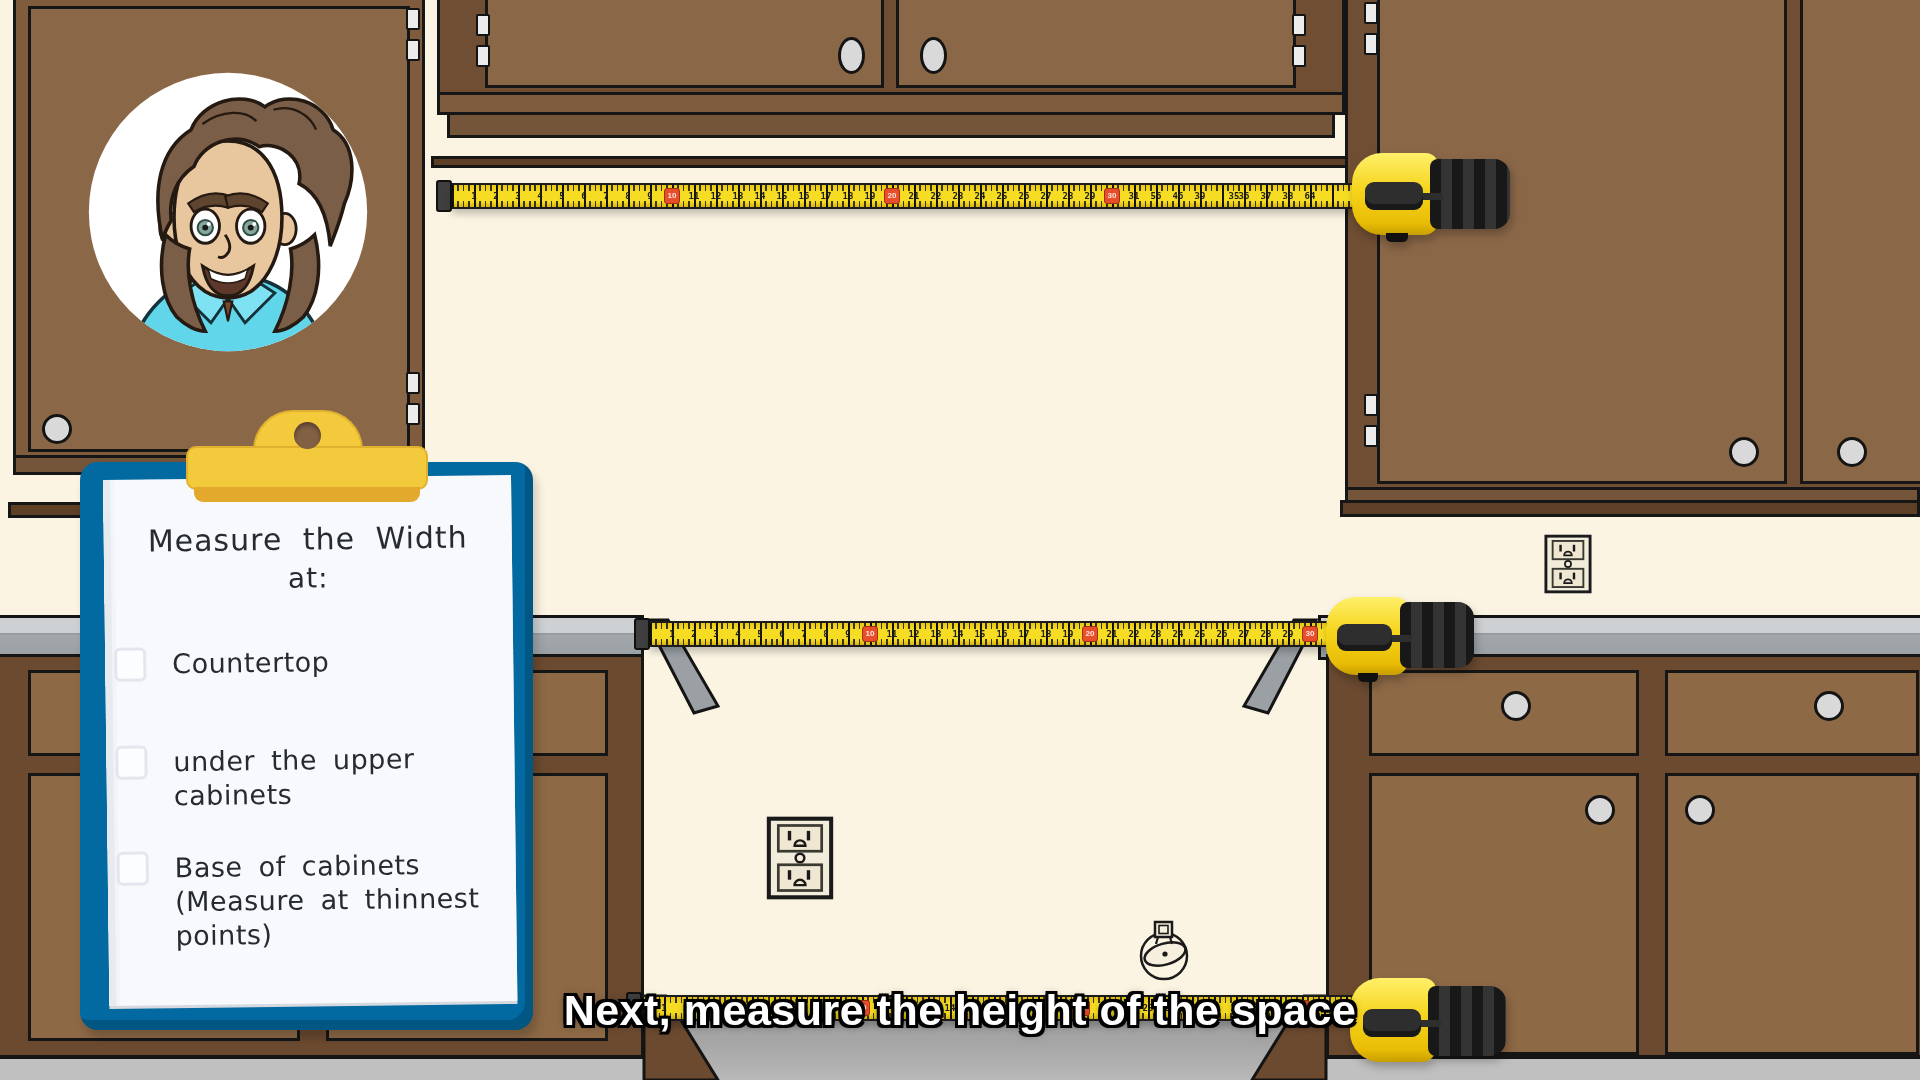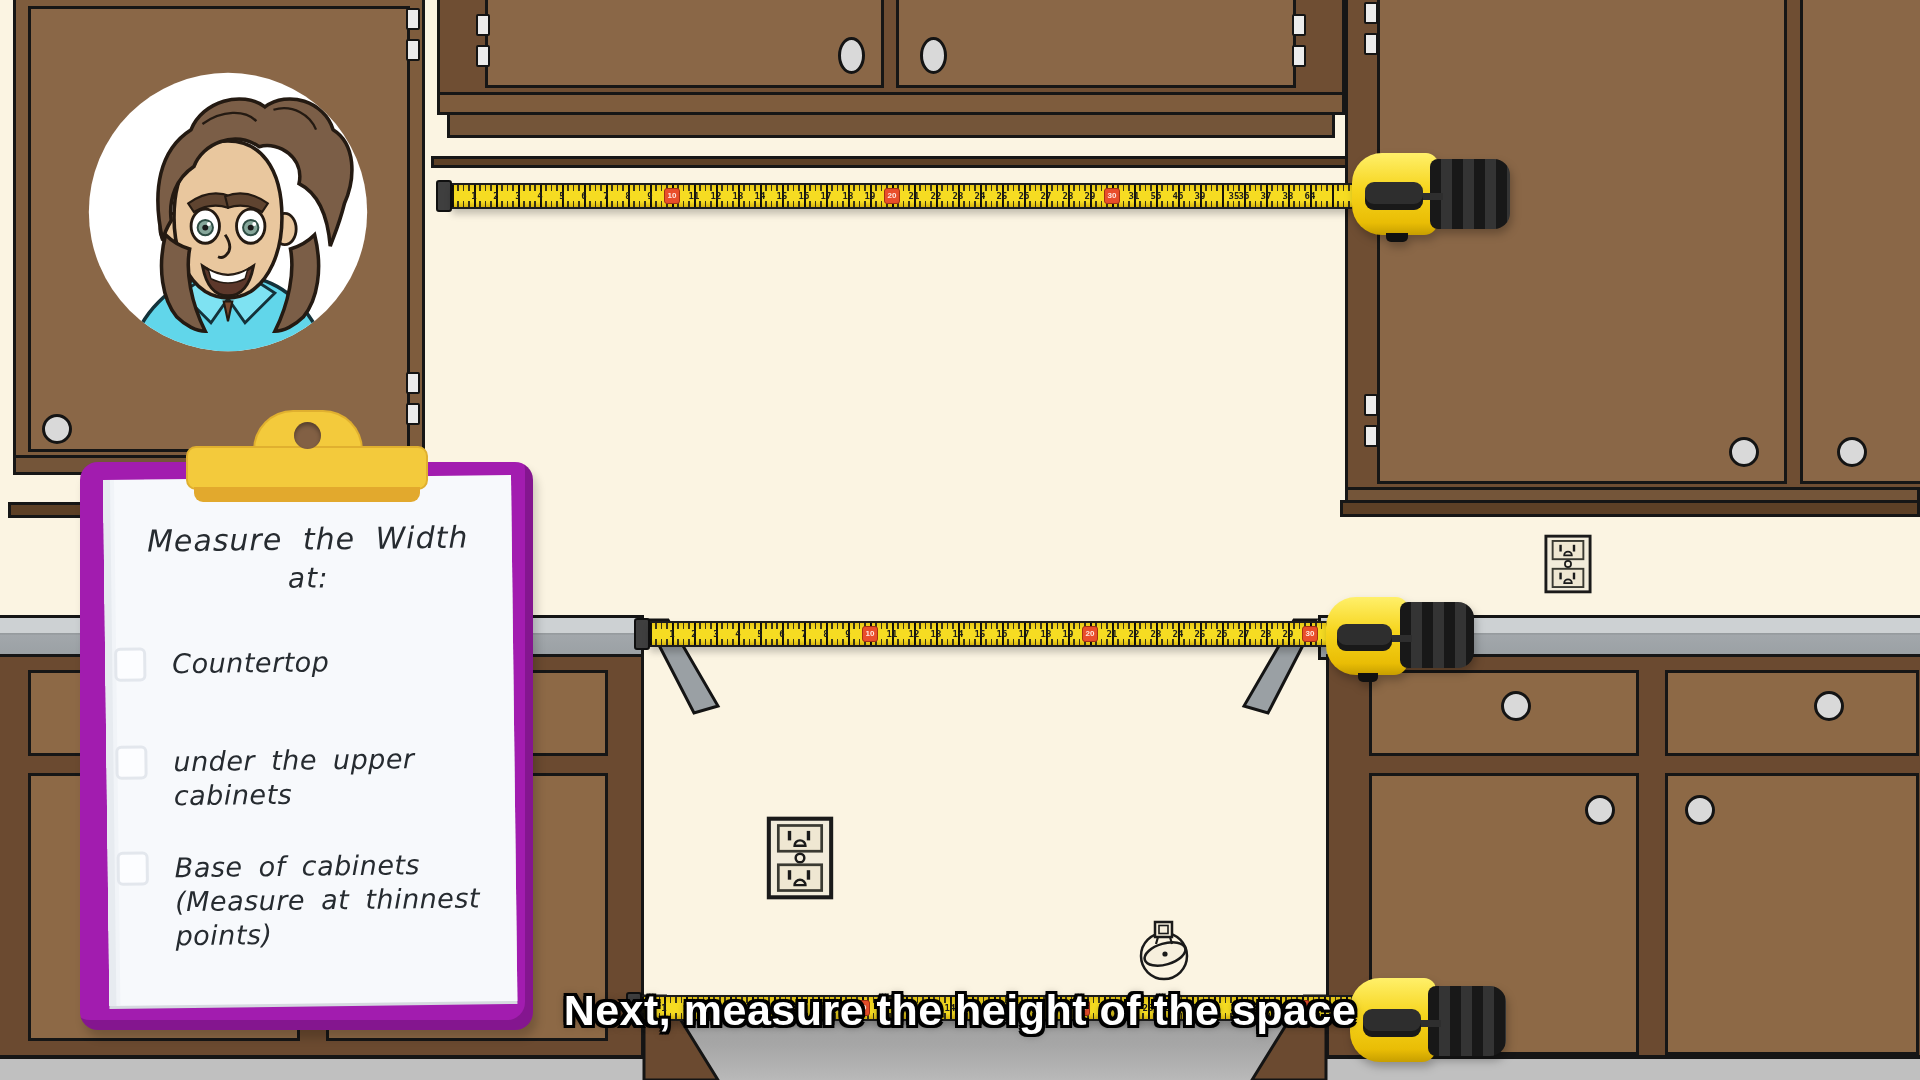--- a/index.html
+++ b/index.html
@@ -50,22 +50,22 @@
         background:linear-gradient(180deg,#fff06a 0%,#f6d41c 45%,#e9bd05 85%,#c79e00 100%);
         border-radius:30px 12px 14px 30px;}
   .case .cback{position:absolute;background:#262626;border-radius:8px 16px 16px 8px;
         background-image:repeating-linear-gradient(90deg,#181818 0 11px,#343434 11px 22px);}
   .case .cgrip{position:absolute;background:#2e2e2e;border-radius:9px;
         box-shadow:inset 0 -6px 0 rgba(0,0,0,.45);}
   .case .cgrip::after{content:"";position:absolute;left:100%;top:40%;width:20px;height:7px;background:#2e2e2e;}
   .case .ctab{position:absolute;background:#101010;border-radius:0 0 5px 5px;}
 
   
-  .board{background:#a21caf;border-radius:18px;
-         box-shadow:inset -8px -10px 0 rgba(0,0,0,.18), 4px 8px 10px rgba(0,0,0,.18);font-style:italic;}
+  .board{background:#0369a1;border-radius:18px;
+         box-shadow:inset -8px -10px 0 rgba(0,0,0,.18), 4px 8px 10px rgba(0,0,0,.18);}
   .paper{background:#f7f9fc;transform:rotate(-0.7deg);transform-origin:top left;
          box-shadow:inset 7px 0 0 #e7ebf0, inset 11px 0 0 #f1f4f8, 0 3px 0 #d6dae0;
          font-family:"DejaVu Sans",sans-serif;color:#262b30;}
   .cl-title{position:absolute;left:0;width:100%;text-align:center;font-size:30px;
             word-spacing:10px;letter-spacing:1px;}
   .check-row{position:absolute;display:flex;gap:26px;align-items:flex-start;}
   .checkbox{width:32px;height:34px;border:3px solid #e3e7ed;border-radius:6px;
             background:#fcfdff;flex:none;}
   .check-label{width:320px;font-size:27px;line-height:1.26;word-spacing:7px;letter-spacing:0.5px;}
   .clip-hump{background:#f3ca3c;border-radius:40px 40px 8px 8px;border:2px solid #e0b02f;border-bottom:none;}

